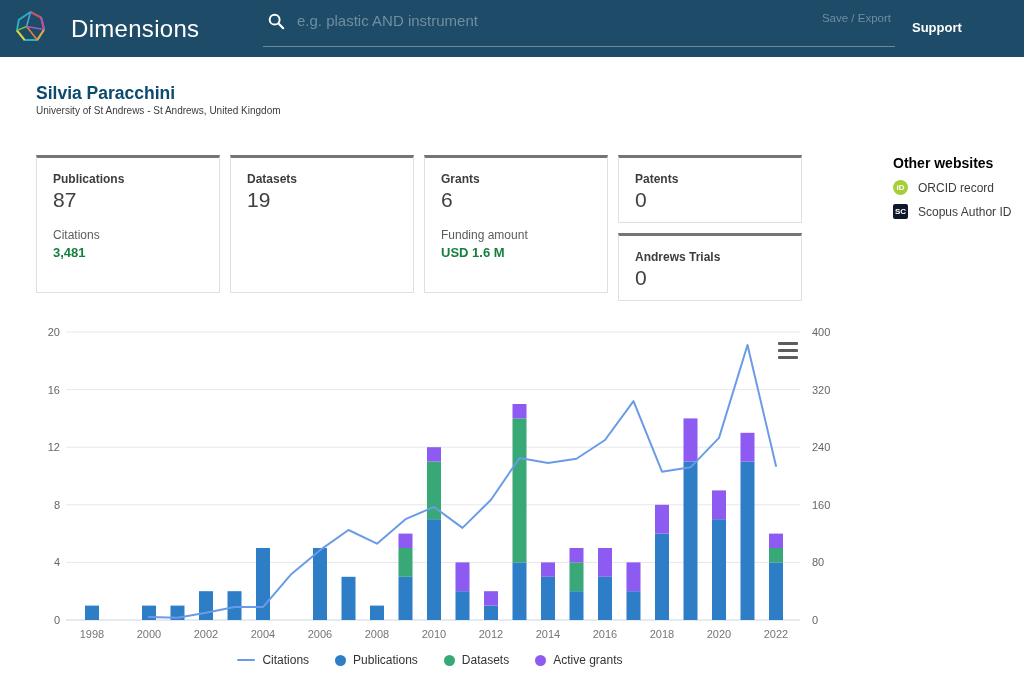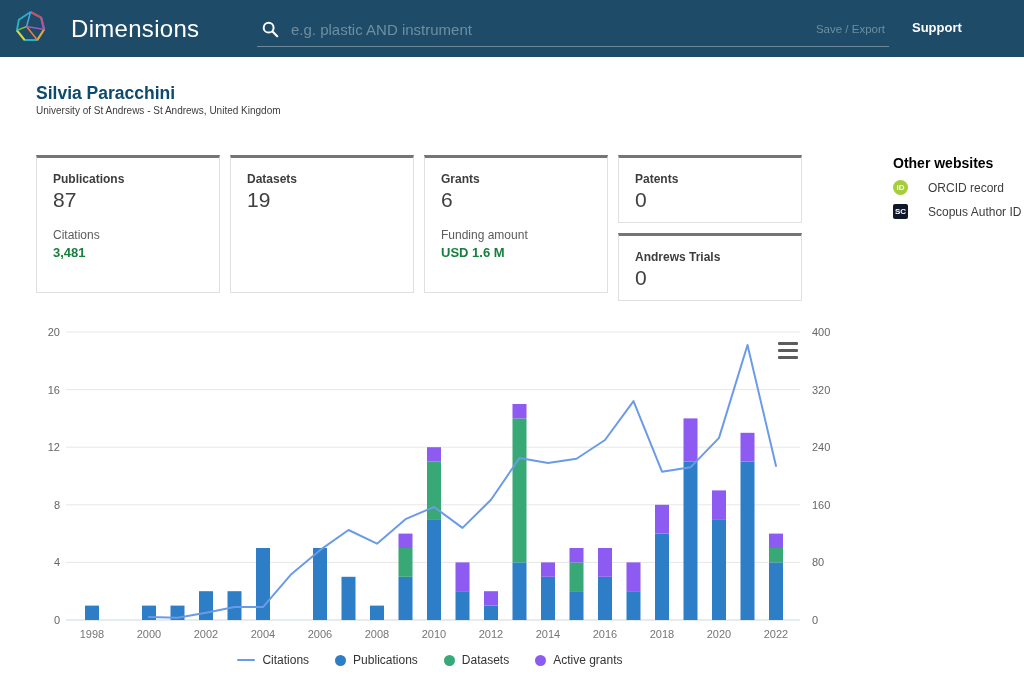--- a/index.html
+++ b/index.html
@@ -4,22 +4,22 @@
 <style>
   * { margin:0; padding:0; box-sizing:border-box; }
   html,body { background:#fff; }
   body { font-family:"Liberation Sans", sans-serif; }
   #page { position:relative; width:1024px; height:681px; overflow:hidden; background:#fff; }
 
   
   .topbar { position:absolute; left:0; top:0; width:1024px; height:57px; background:#1e4b68; }
   .brand { position:absolute; left:14px; top:10px; display:flex; align-items:flex-end; gap:24px; cursor:pointer; }
   .brand-name { color:#fff; font-size:24px; font-weight:400; letter-spacing:.3px; }
-  .search-wrap { position:absolute; left:257px; top:12px; width:632px; height:35px;
-                 border-bottom:1px solid rgba(255,255,255,.35); display:flex; align-items:center; }
+  .search-wrap { position:absolute; left:263px; top:12px; width:632px; height:35px;
+                 border-bottom:1px solid rgba(255,255,255,.35); display:flex; align-items:flex-start; }
   .search-icon { width:18px; height:18px; margin:0 12px 0 4px; flex:0 0 auto; }
   .search-input { flex:1; background:transparent; border:none; outline:none; color:#fff; font-size:15px;
                   font-family:"Liberation Sans", sans-serif; }
   .search-input::placeholder { color:#6e8ea2; opacity:1; }
   .save-export { color:#6e8ea2; font-size:11.5px; margin-right:4px; cursor:pointer; white-space:nowrap; }
   .support { position:absolute; left:912px; top:20px; color:#fff; font-size:13px; font-weight:bold; cursor:pointer; }
 
   
   .profile-name { position:absolute; left:36px; top:83px; font-size:17.5px; font-weight:bold; color:#0c4a6e; }
   .profile-affiliation { position:absolute; left:36px; top:105px; font-size:10px; color:#3c3c3c; }
@@ -31,21 +31,21 @@
   .card.short { height:68px; }
   .card-col { display:flex; flex-direction:column; gap:10px; }
   .card-label { font-size:12px; font-weight:bold; color:#3d3d3d; }
   .card-value { font-size:21px; color:#404040; margin-top:2px; }
   .card-sublabel { font-size:12px; color:#5c5c5c; margin-top:16px; }
   .card-subvalue { font-size:13px; font-weight:bold; color:#15803d; margin-top:3px; }
 
   
   .other { position:absolute; left:893px; top:155px; width:125px; }
   .other-title { font-size:14px; font-weight:bold; color:#000000; }
-  .other-item { display:flex; align-items:center; gap:20px; margin-top:9px; cursor:pointer; }
+  .other-item { display:flex; align-items:center; gap:10px; margin-top:9px; cursor:pointer; }
   .other-item:first-of-type { margin-top:25px; }
   .badge { width:15px; height:15px; color:#fff; font-size:8px; font-weight:bold;
            display:flex; align-items:center; justify-content:center; flex:0 0 auto; }
   .badge.round { border-radius:50%; }
   .badge.square { border-radius:2px; }
   .other-label { font-size:12px; color:#3c3c3c; white-space:nowrap; }
 
   
   .chart-box { position:absolute; left:30px; top:325px; width:800px; height:352px; }
   .chart-box svg { display:block; }

